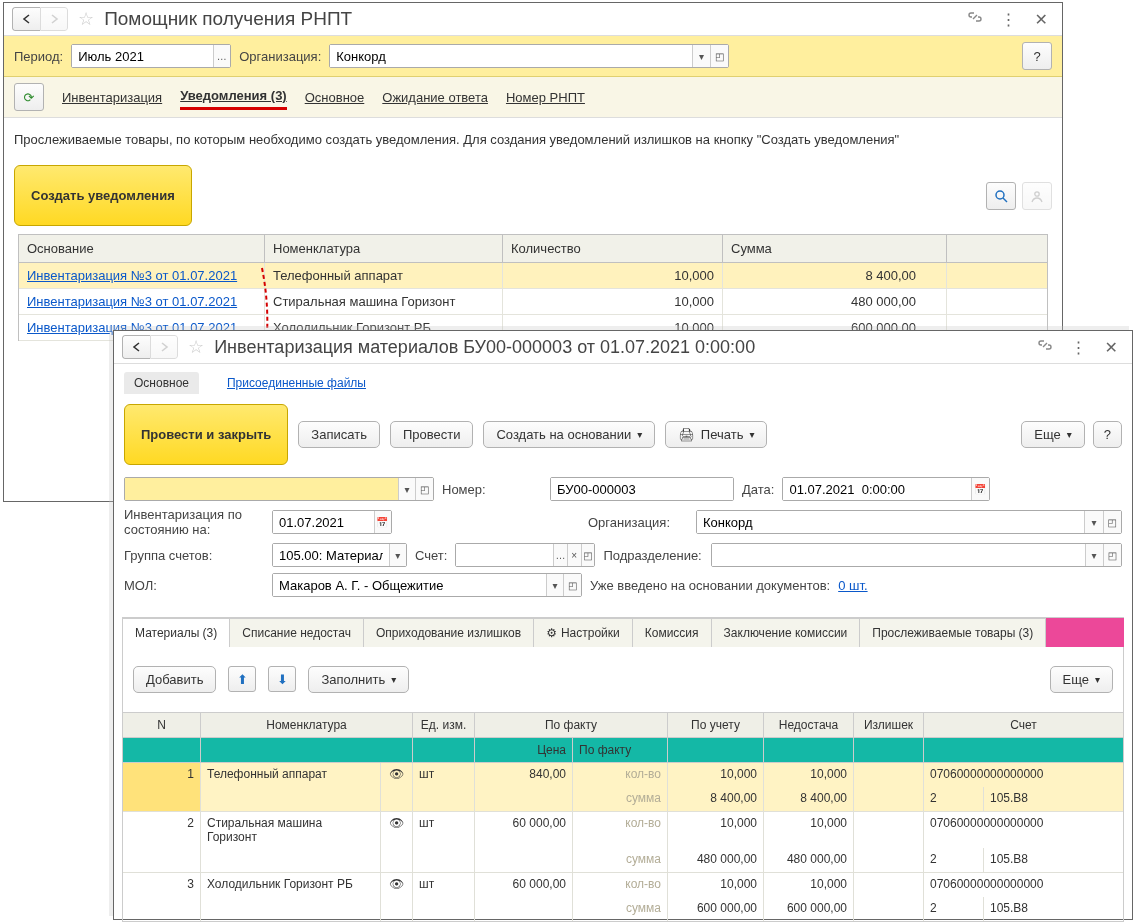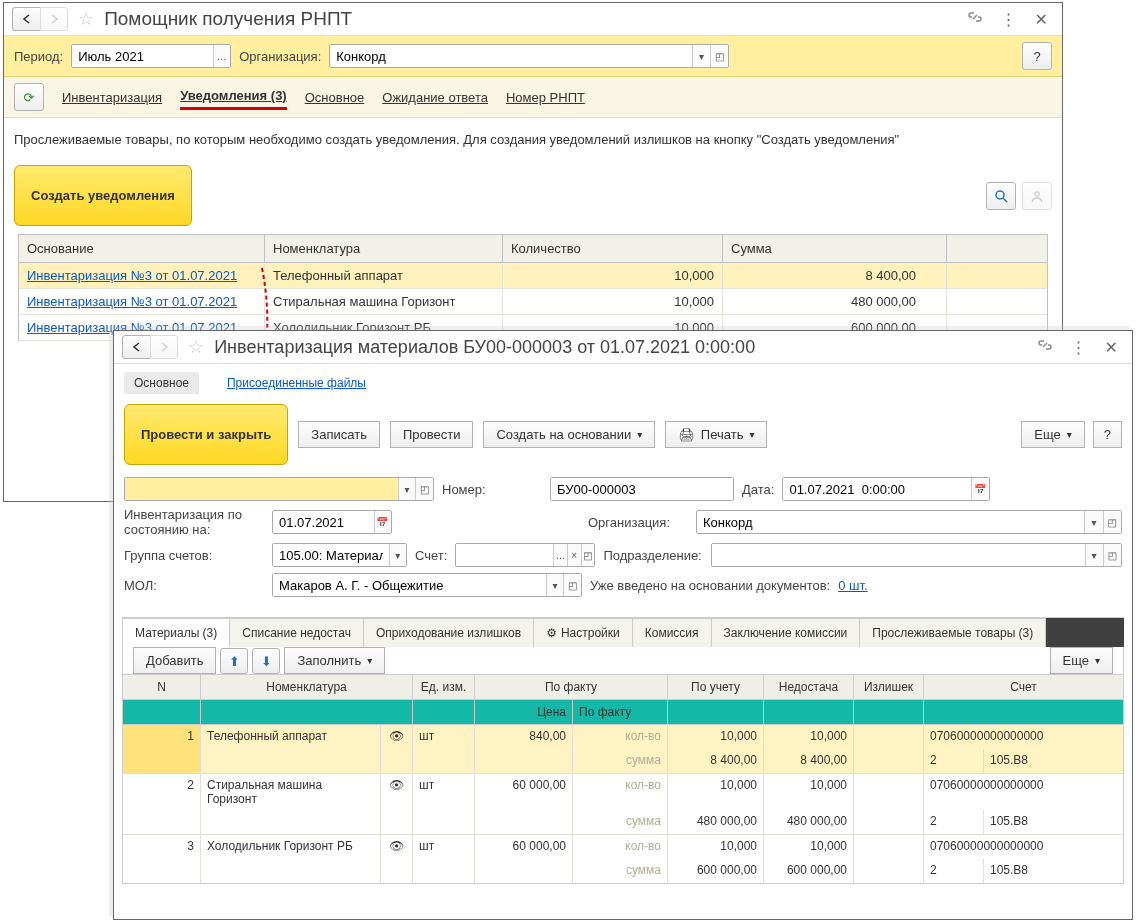--- a/index.html
+++ b/index.html
@@ -37,28 +37,28 @@
   .drow div{padding:5px 8px;border-right:1px solid #e4e4dc}
   .link{color:#0a58ca;text-decoration:underline;cursor:pointer}
   .c-os{width:246px}.c-nom{flex:0 0 238px}.c-kol{flex:0 0 220px;text-align:right}.c-sum{flex:1;text-align:right;padding-right:30px!important}.c-act{width:100px;border-right:none!important}
   .nright{text-align:right}
   .right-icons{margin-left:auto;display:flex;gap:6px}
   
   .subnav{display:flex;gap:18px;padding:8px 10px 0}
   .subtab{padding:4px 10px;background:#eaeaea;border-radius:3px 3px 0 0;cursor:pointer;font-size:12px}
   .subtab.inactive{background:transparent;color:#0a58ca;text-decoration:underline}
   .toolbar2{display:flex;align-items:center;gap:10px;padding:10px}
-  .btn2{border:1px solid #b2b2b2;border-radius:0;background:linear-gradient(#fdfdfd,#eee);padding:5px 12px;cursor:pointer;display:inline-flex;align-items:center;gap:6px}
+  .btn2{border:1px solid #b2b2b2;border-radius:5px;background:linear-gradient(#fdfdfd,#eee);padding:5px 12px;cursor:pointer;display:inline-flex;align-items:center;gap:6px}
   .fields{padding:2px 10px 10px}
   .frow{display:flex;align-items:center;gap:8px;margin-bottom:6px}
   .flab{width:140px;color:#444}
-  .tabs2{display:flex;border-top:1px solid #ccc;margin:4px 8px 0;background:#404040}
+  .tabs2{display:flex;border-top:1px solid #ccc;margin:4px 8px 0;background:#ec4899}
   .tab2{padding:7px 12px;border:1px solid #ccc;border-bottom:none;margin-right:-1px;background:#f4f4ec;cursor:pointer;font-size:12px;display:inline-flex;align-items:center;gap:4px}
   .tab2.active{background:#fff;border-top:1px solid #ccc;position:relative;top:0}
-  .innerbar{display:flex;gap:4px;padding:0 10px;align-items:flex-end;border:1px solid #ccc;border-top:none;margin:0 8px}
+  .innerbar{display:flex;gap:12px;padding:19px 10px;align-items:flex-start;border:1px solid #ccc;border-top:none;margin:0 8px}
   .arrowbtn{width:28px;height:26px;border:1px solid #b2b2b2;border-radius:3px;background:linear-gradient(#fdfdfd,#eee);display:inline-flex;align-items:center;justify-content:center;cursor:pointer}
   .innertable{margin:0 8px;border:1px solid #ccc;border-top:none}
   .ih{display:flex;background:#efefe7}
   .ih > div{border-right:1px solid #ccc;border-bottom:1px solid #ccc;padding:5px 6px;font-size:12px;text-align:center}
   .ih2{display:flex;background:#14b8a6}
   .ih2 > div{border-right:1px solid #ccc;border-bottom:1px solid #ccc;padding:5px 6px;font-size:12px}
   .ir{display:flex}
   .ir > div{border-right:1px solid #e0e0d8;padding:4px 6px;font-size:12px;min-height:24px}
   .ir.sel > div{background:#fff3c4}
   .ir.sel > .n{background:#ffe27a}

